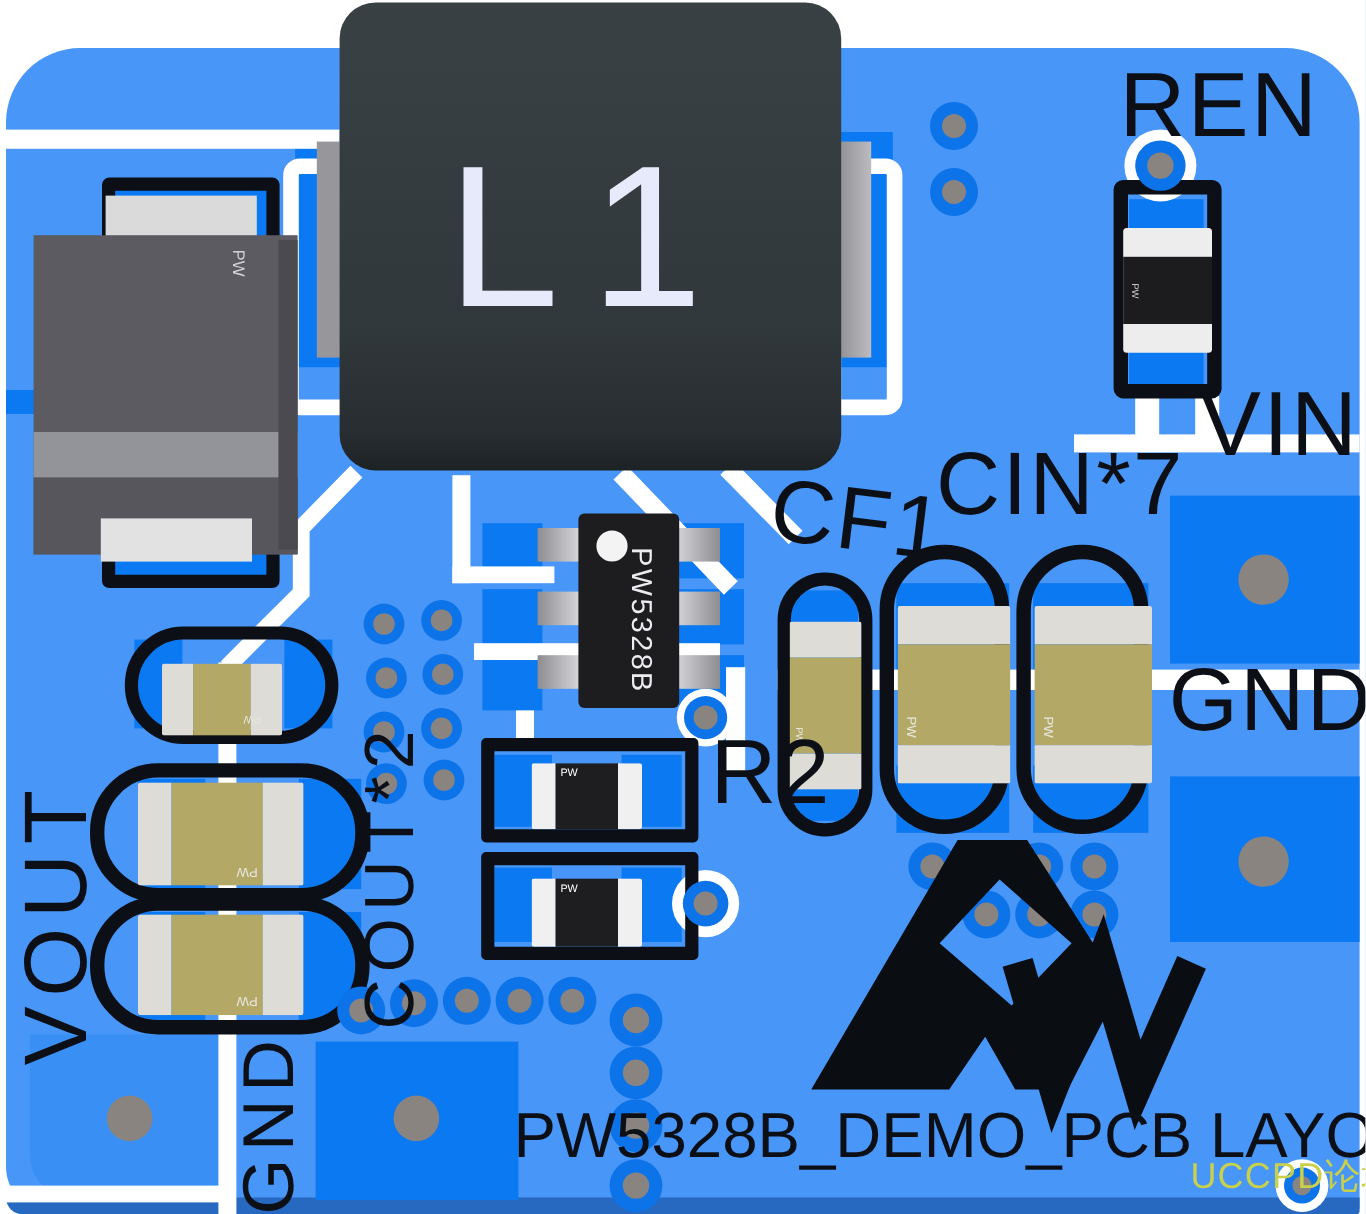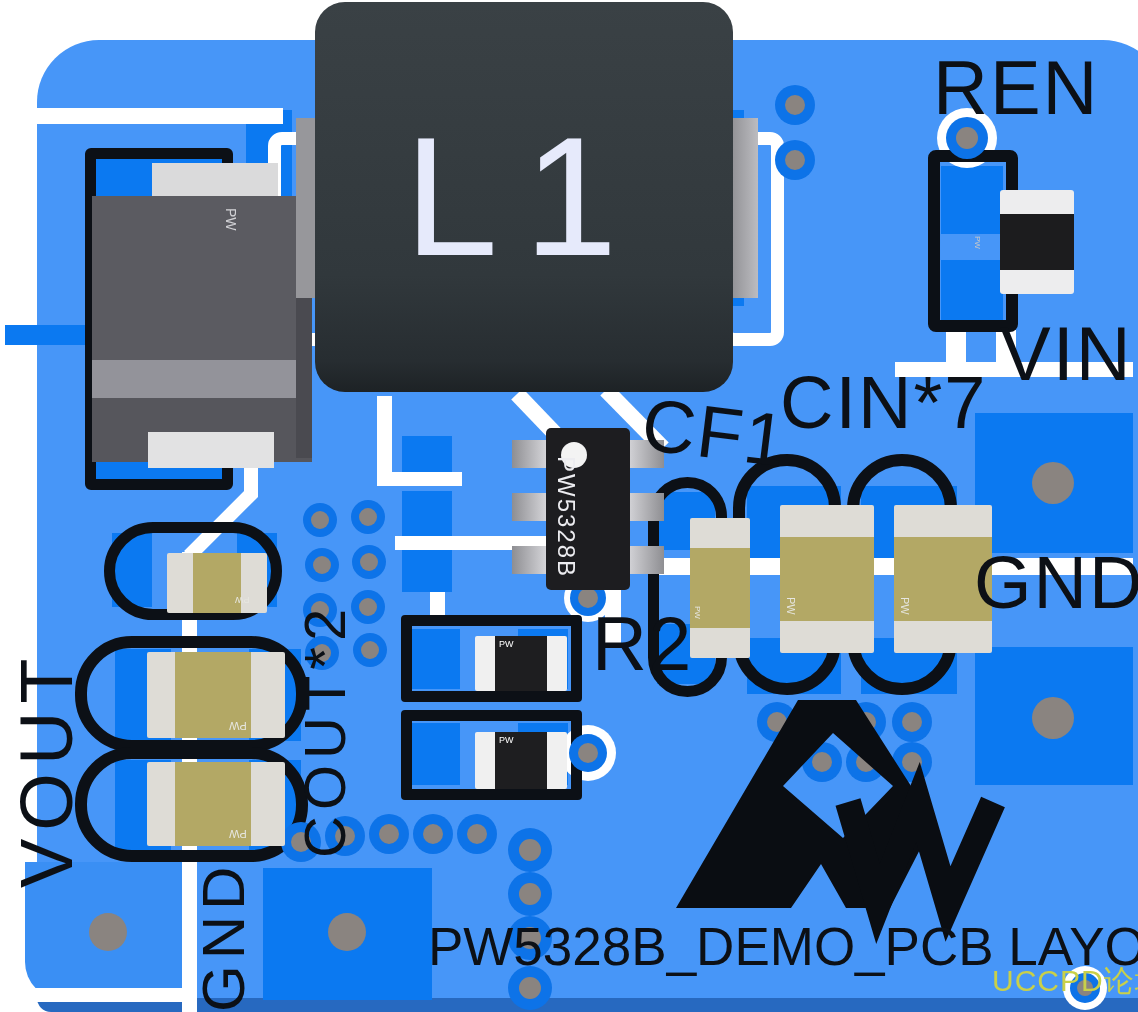--- a/index.html
+++ b/index.html
@@ -1,18 +1,18 @@
 <!DOCTYPE html>
 <html><head>
 <meta charset="utf-8">
 <style>
   html,body{margin:0;padding:0;background:#ffffff;}
   .stage{position:relative;width:1138px;height:1012px;background:#ffffff;overflow:hidden;
          font-family:"Liberation Sans", sans-serif;}
-  .abs{position:absolute;margin-left:32px;}
+  .abs{position:absolute;}
   .copper{position:absolute;background:#0b79f1;}
   .white{position:absolute;background:#ffffff;}
   .outline{position:absolute;border:11px solid #0c1016;box-sizing:border-box;background:transparent;}
   .lbl{position:absolute;color:#0c1016;line-height:1;white-space:nowrap;letter-spacing:2px;}
   .vlbl{transform:rotate(-90deg);transform-origin:0 0;}
   .tinymark{position:absolute;color:#e6e6e0;line-height:1;}
   .vert{writing-mode:vertical-rl;}
   svg{position:absolute;left:0;top:0;}
 </style>
 </head>

